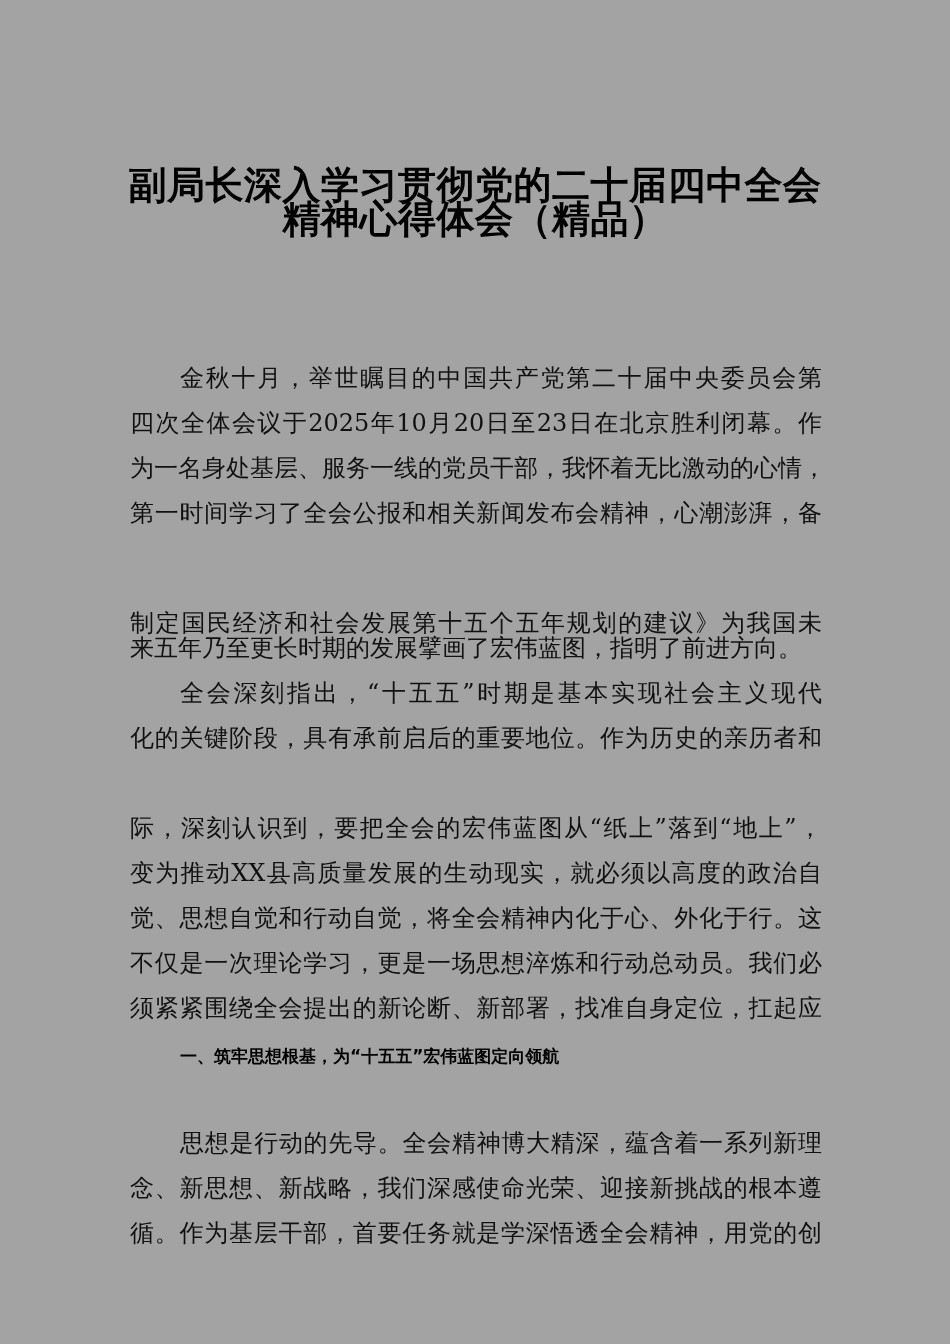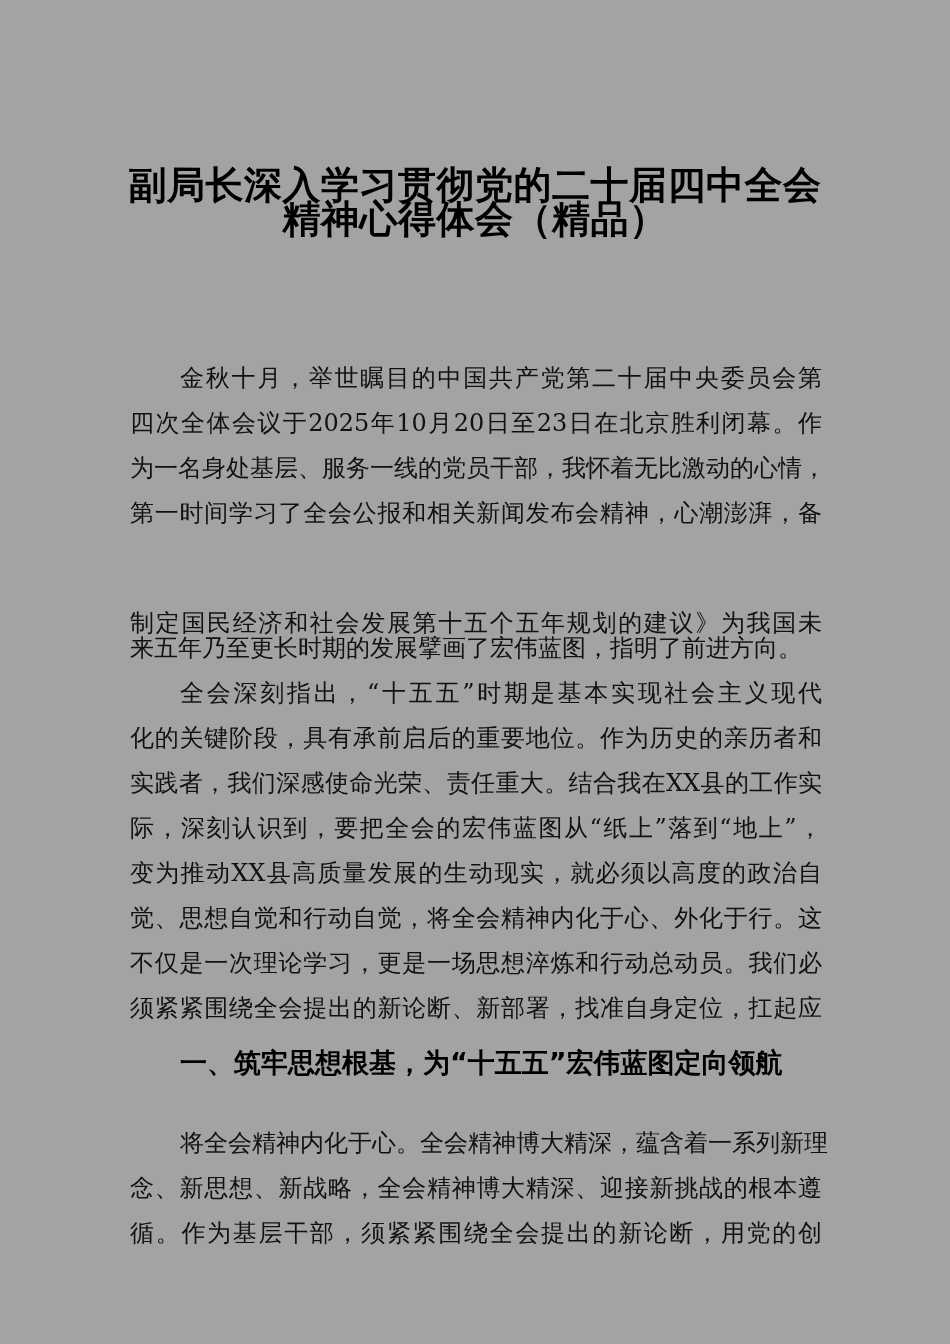--- a/index.html
+++ b/index.html
@@ -8,44 +8,43 @@
     .page { position:absolute; left:0; top:0; width:950px; height:1344px; background:#a3a3a3; }
     .title { position:absolute; left:0; width:950px; text-align:center;
       font-family:"DejaVu Sans","Liberation Sans",sans-serif; font-weight:bold;
       font-size:38px; letter-spacing:0.5px; color:#000; white-space:nowrap; }
     .t1 { top:160px; }
     .t2 { top:194px; }
     .line { position:absolute; left:130px; width:692px; font-size:24px;
       line-height:30px; white-space:nowrap; text-align:justify; text-align-last:justify; color:#111;margin-top:37px; }
     .line.last { text-align-last:left; }
     .line.indent { left:180px; width:642px; }
-    .heading { position:absolute; left:180px; font-size:27px; font-weight:bold;
+    .heading { position:absolute; left:180px; font-size:17px; font-weight:bold;
       font-family:"DejaVu Sans","Liberation Sans",sans-serif; white-space:nowrap; color:#000; }
   </style>
 </head>
 <body>
 
 <div class="page">
   <div class="title t1">副局长深入学习贯彻党的二十届四中全会</div>
   <div class="title t2">精神心得体会（精品）</div>
 
   <div class="line indent" style="top:326px">金秋十月，举世瞩目的中国共产党第二十届中央委员会第</div>
   <div class="line" style="top:371px">四次全体会议于2025年10月20日至23日在北京胜利闭幕。作</div>
   <div class="line" style="top:416px">为一名身处基层、服务一线的党员干部，我怀着无比激动的心情，</div>
   <div class="line" style="top:461px">第一时间学习了全会公报和相关新闻发布会精神，心潮澎湃，备</div>
   <div class="line" style="top:571px">制定国民经济和社会发展第十五个五年规划的建议》为我国未</div>
   <div class="line indent" style="top:641px">全会深刻指出，“十五五”时期是基本实现社会主义现代</div>
 
   <div class="line last" style="top:596px">来五年乃至更长时期的发展擘画了宏伟蓝图，指明了前进方向。</div>
   <div class="line" style="top:686px">化的关键阶段，具有承前启后的重要地位。作为历史的亲历者和</div>
-  <div class="line" style="top:731px">实践者，我们深感使命光荣、责任重大。结合我在XX县的工作实</div>
   <div class="line" style="top:821px">变为推动XX县高质量发展的生动现实，就必须以高度的政治自</div>
   <div class="line" style="top:776px">际，深刻认识到，要把全会的宏伟蓝图从“纸上”落到“地上”，</div>
   <div class="line" style="top:866px">觉、思想自觉和行动自觉，将全会精神内化于心、外化于行。这</div>
   <div class="line" style="top:911px">不仅是一次理论学习，更是一场思想淬炼和行动总动员。我们必</div>
   <div class="line" style="top:956px">须紧紧围绕全会提出的新论断、新部署，找准自身定位，扛起应</div>
 
   <div class="heading" style="top:1045px">一、筑牢思想根基，为“十五五”宏伟蓝图定向领航</div>
 
-  <div class="line indent" style="top:1091px">将全会精神内化于心。全会精神博大精深，蕴含着一系列新理</div>
-  <div class="line" style="top:1136px">念、新思想、新战略，全会精神博大精深、迎接新挑战的根本遵</div>
-  <div class="line" style="top:1181px">循。作为基层干部，须紧紧围绕全会提出的新论断，用党的创</div>
+  <div class="line indent" style="top:1091px">思想是行动的先导。全会精神博大精深，蕴含着一系列新理</div>
+  <div class="line" style="top:1136px">念、新思想、新战略，我们深感使命光荣、迎接新挑战的根本遵</div>
+  <div class="line" style="top:1181px">循。作为基层干部，首要任务就是学深悟透全会精神，用党的创</div>
 </div>
 
 </body></html>

